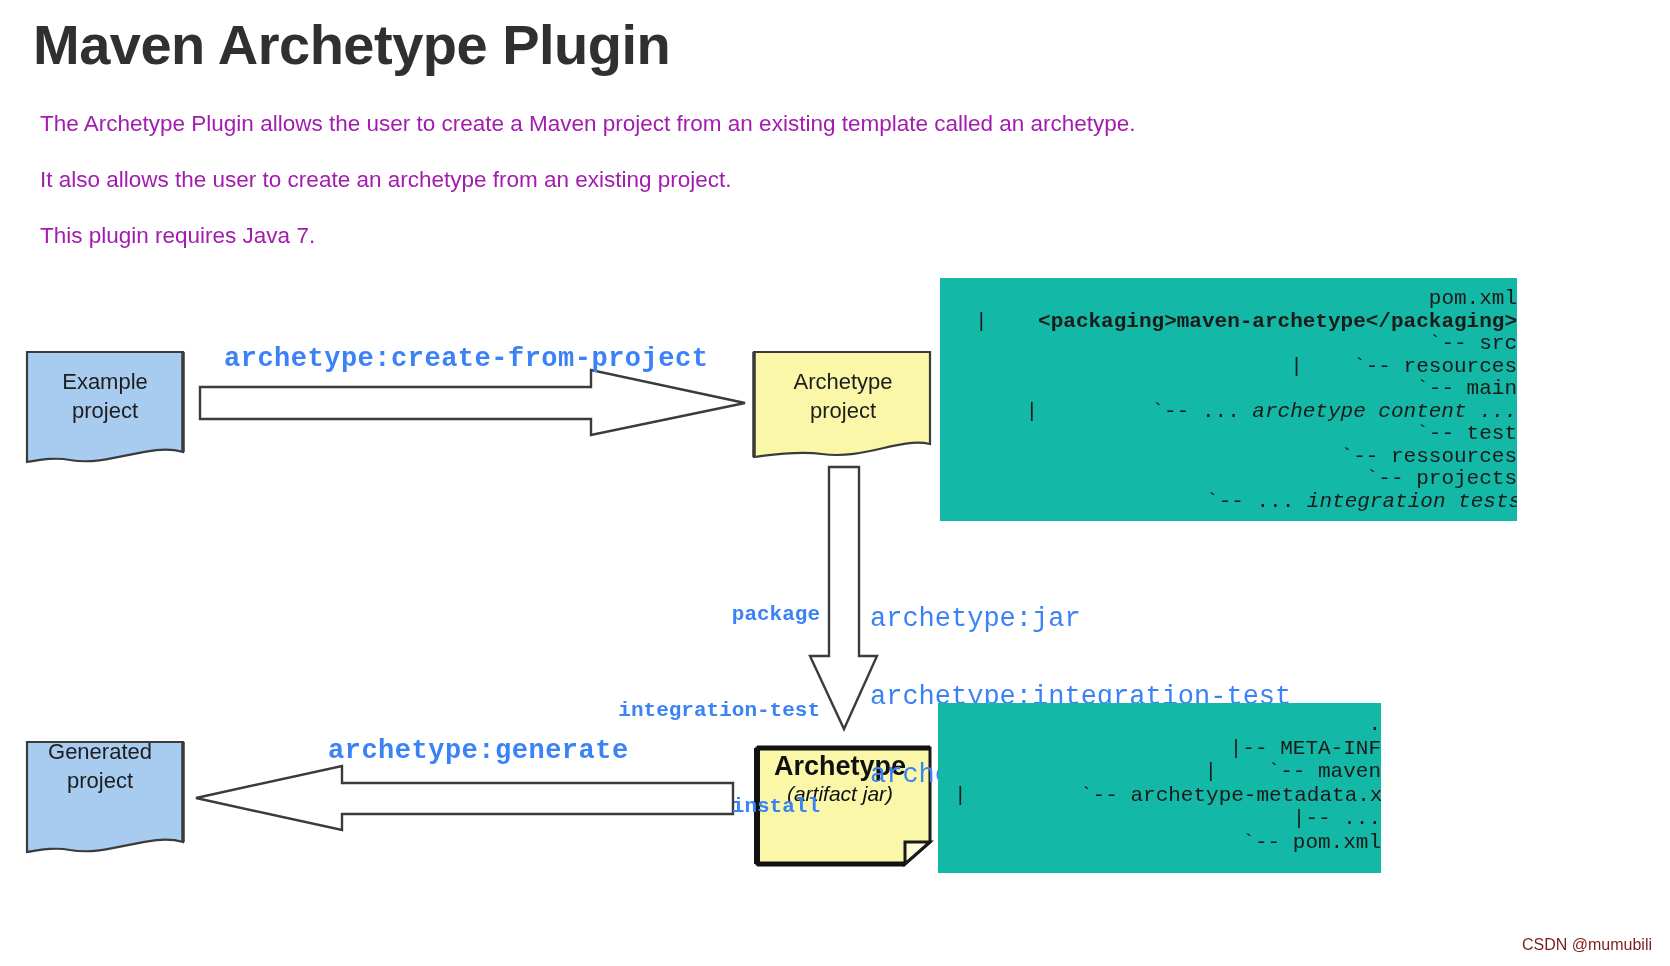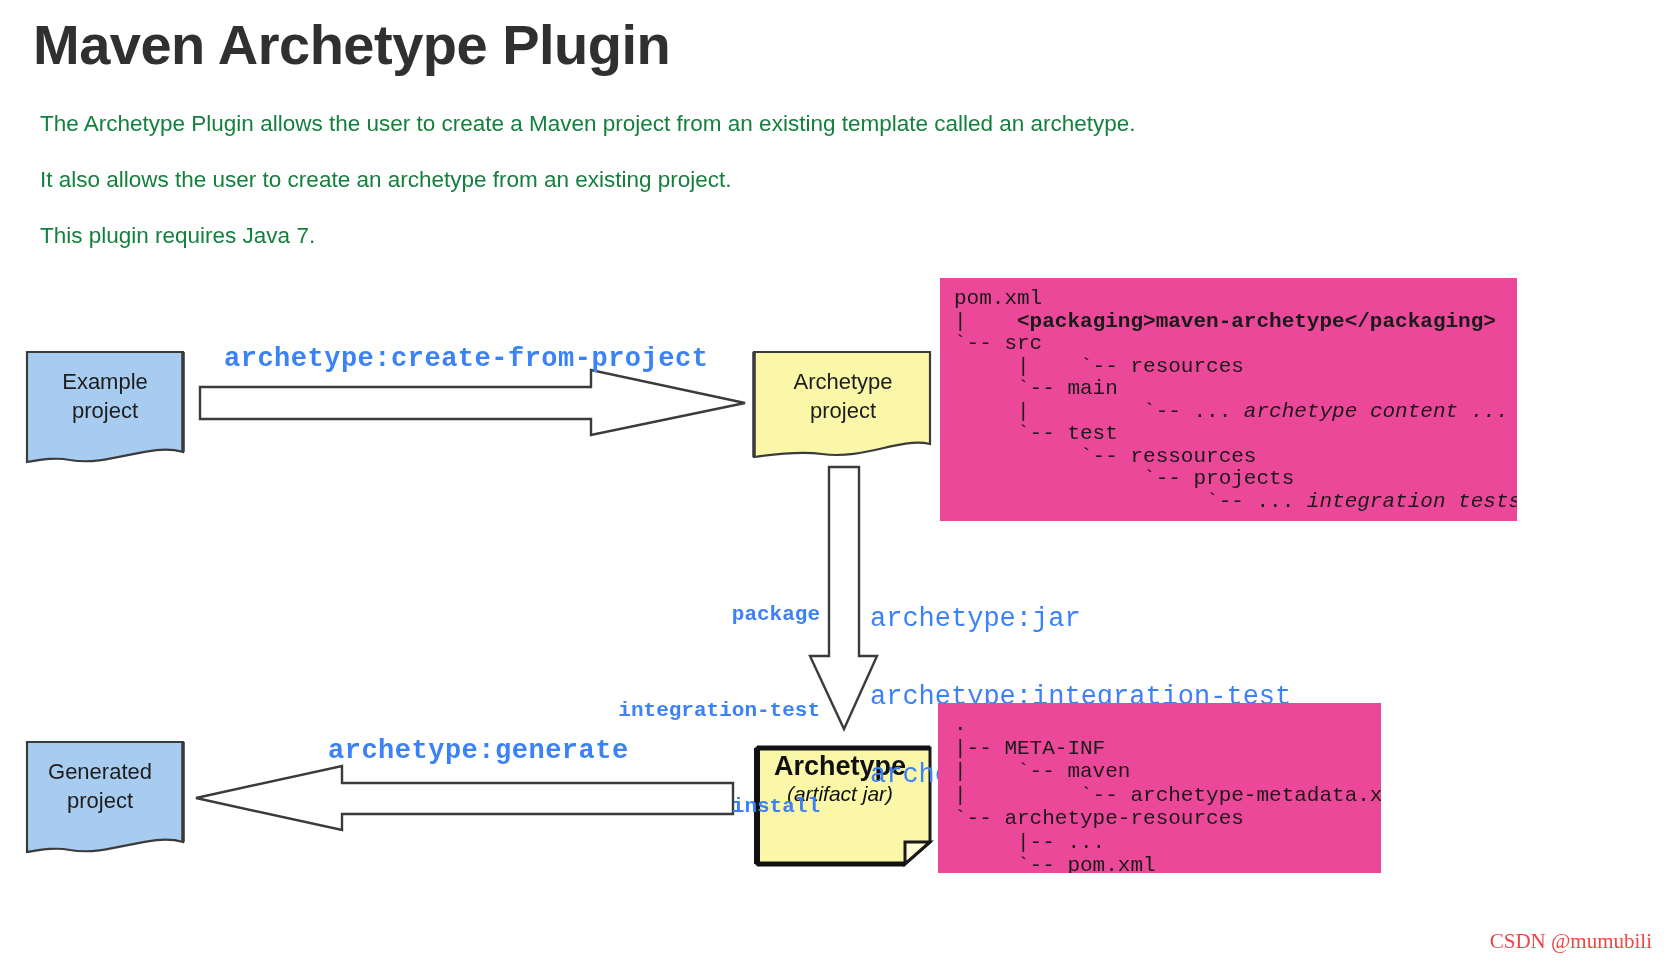--- a/index.html
+++ b/index.html
@@ -24,21 +24,21 @@
     font-size: 56px;
     font-weight: bold;
     letter-spacing: -0.5px;
     color: #303030;
     white-space: nowrap;
   }
   .para {
     position: absolute;
     left: 40px;
     font-size: 22.5px;
-    color: #15803d;
+    color: #a21caf;
     white-space: nowrap;
   }
   #para-1 { top: 111px; }
   #para-2 { top: 167px; }
   #para-3 { top: 223px; }
 
   
   #diagram {
     position: absolute;
     left: 0;
@@ -58,21 +58,21 @@
     text-align: center;
     font-family: "Liberation Sans", sans-serif;
     font-size: 22px;
     color: #1d1d1d;
     line-height: 29px;
     pointer-events: none;
   }
   .node-label .l2 { display: block; }
 
   #label-example-project { left: 26px; top: 105px; width: 158px; }
-  #label-generated-project { left: 26px; top: 495px; width: 148px; }
+  #label-generated-project { left: 26px; top: 475px; width: 148px; }
   #label-archetype-project { left: 754px; top: 105px; width: 178px; }
 
   #label-archetype-jar {
     position: absolute;
     left: 752px;
     top: 490px;
     width: 176px;
     text-align: center;
     line-height: 28px;
     pointer-events: none;
@@ -125,24 +125,25 @@
   #caption-goals {
     left: 870px;
     top: 292px;
     font-size: 27px;
     line-height: 26px;
   }
 
   
   .tree-panel {
     position: absolute;
-    background: #ec4899;
+    background: #14b8a6;
     font-family: "Liberation Mono", monospace;
     color: #1a1a1a;
     overflow: hidden;
+    text-align: right;
   }
   #tree-archetype-project {
     left: 940px;
     top: 16px;
     width: 577px;
     height: 243px;
     font-size: 21px;
     line-height: 22.5px;
     padding: 10px 0 0 14px;
     box-sizing: border-box;
@@ -159,23 +160,23 @@
   }
   .tree-line { white-space: pre; }
   .tree-line b { font-weight: bold; }
   .tree-line i { font-style: italic; }
 
   
   #watermark {
     position: absolute;
     right: 18px;
     bottom: 12px;
-    font-size: 21px;
-    color: #ef4444;
-    font-family: Liberation Serif, serif;
+    font-size: 16px;
+    color: #7f1d1d;
+    font-family: Liberation Sans, sans-serif;
     white-space: nowrap;
   }
 </style>
 </head>
 <body>
 
 <div id="page-title">Maven Archetype Plugin</div>
 <div class="para" id="para-1">The Archetype Plugin allows the user to create a Maven project from an existing template called an archetype.</div>
 <div class="para" id="para-2">It also allows the user to create an archetype from an existing project.</div>
 <div class="para" id="para-3">This plugin requires Java 7.</div>
@@ -267,19 +268,18 @@
       <div class="tree-line"><span>          `-- ressources</span></div>
       <div class="tree-line"><span>               `-- projects</span></div>
       <div class="tree-line"><span>                    `-- ... </span><i>integration tests ...</i></div>
     </div>
 
   <div class="tree-panel" id="tree-archetype-jar">
       <div class="tree-line"><span>.</span></div>
       <div class="tree-line"><span>|-- META-INF</span></div>
       <div class="tree-line"><span>|    `-- maven</span></div>
       <div class="tree-line"><span>|         `-- archetype-metadata.xml</span></div>
-      <div class="tree-line"><span>`-- archetype-resources</span></div>
       <div class="tree-line"><span>     |-- ...</span></div>
       <div class="tree-line"><span>     `-- pom.xml</span></div>
     </div>
 </div>
 
 <div id="watermark">CSDN @mumubili</div>
 
 </body></html>

